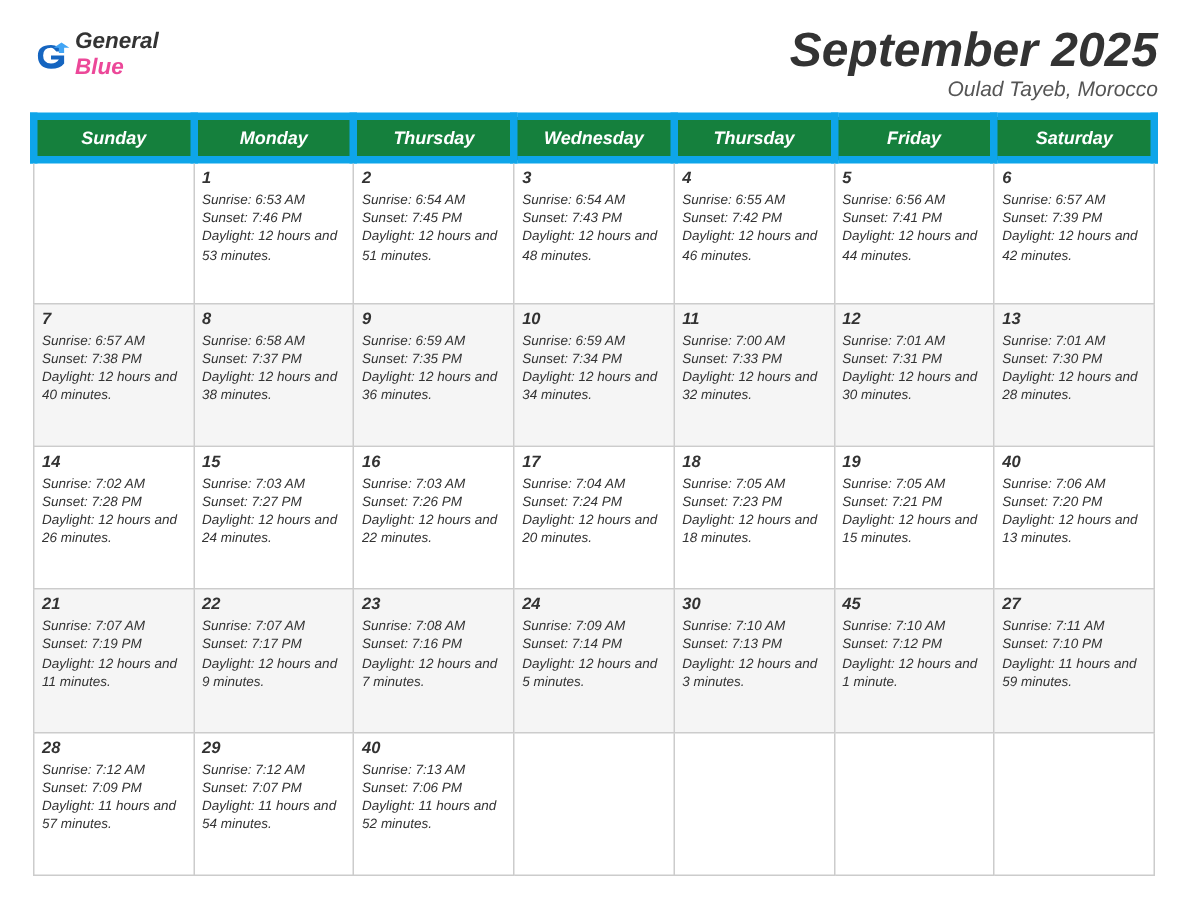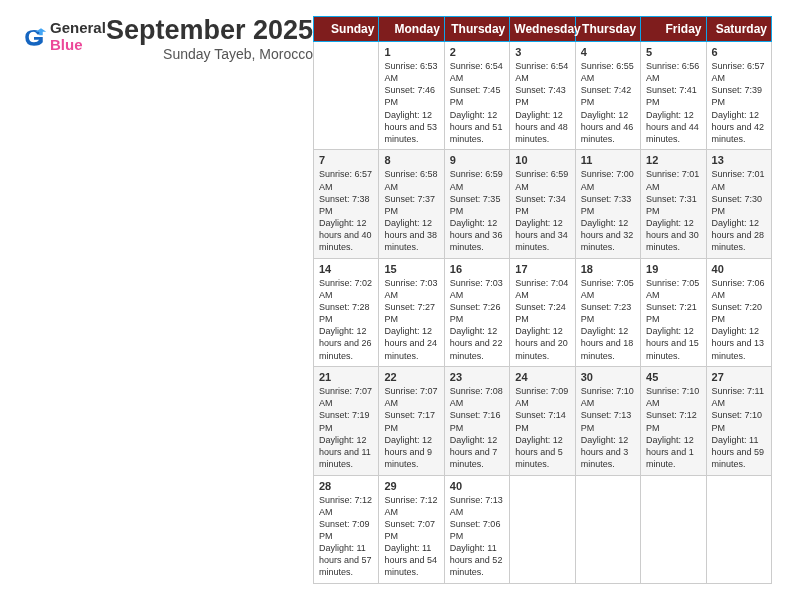--- a/index.html
+++ b/index.html
@@ -8,20 +8,22 @@
       background: #fff;
       width: 792px;
       height: 612px;
       overflow: hidden;
     }
     .page {
       width: 792px;
       height: 612px;
       padding: 16px 20px 28px 20px;
       display: flex;
+      flex-direction: column;
+      font-style: italic;
     }
     .header {
       display: flex;
       align-items: flex-start;
       justify-content: space-between;
       margin-bottom: 8px;
     }
     .logo {
       display: flex;
       align-items: center;
@@ -44,44 +46,44 @@
     }
     .logo-icon {
       width: 28px;
       height: 28px;
       margin-right: 2px;
     }
     .title-block {
       text-align: right;
     }
     .month-title {
-      font-size: 27px;
+      font-size: 32px;
       font-weight: bold;
       color: #333;
       line-height: 1.1;
     }
     .location {
       font-size: 14px;
       color: #555;
     }
     .calendar {
       flex: 1;
       border: 1px solid #ccc;
       border-collapse: collapse;
       width: 100%;
       table-layout: fixed;
     }
     .calendar th {
-      background-color: #7f1d1d;
+      background-color: #15803d;
       color: #fff;
       font-size: 12px;
       font-weight: bold;
       padding: 5px 4px;
-      text-align: right;
-      border: 1px solid #0ea5e9;
+      text-align: center;
+      border: 5px solid #0ea5e9;
     }
     .calendar td {
       border: 1px solid #ccc;
       vertical-align: top;
       padding: 4px 5px;
       font-size: 9.5px;
       color: #333;
       height: 88px;
     }
     .day-num {
@@ -113,21 +115,21 @@
         <path d="M6 16 Q6 8 16 8 Q22 8 25 13 L20 13 Q18 10 16 10 Q10 10 10 16 Q10 22 16 22 Q20 22 22 19 L16 19 L16 16 L26 16 L26 22 Q23 26 16 26 Q6 26 6 16Z" fill="#1565c0"></path>
         <path d="M24 6 L30 10 L26 10 L26 14 L22 14 L22 10 L18 10Z" fill="#42a5f5"></path>
       </svg>
       <div class="logo-text">
         <span class="logo-general">General</span>
         <span class="logo-blue">Blue</span>
       </div>
     </div>
     <div class="title-block">
       <div class="month-title">September 2025</div>
-      <div class="location">Sunday Tayeb, Morocco</div>
+      <div class="location">Oulad Tayeb, Morocco</div>
     </div>
   </div>
 
   <table class="calendar">
     <thead>
       <tr>
       <th>Sunday</th>
           <th>Monday</th>
           <th>Thursday</th>
           <th>Wednesday</th>

